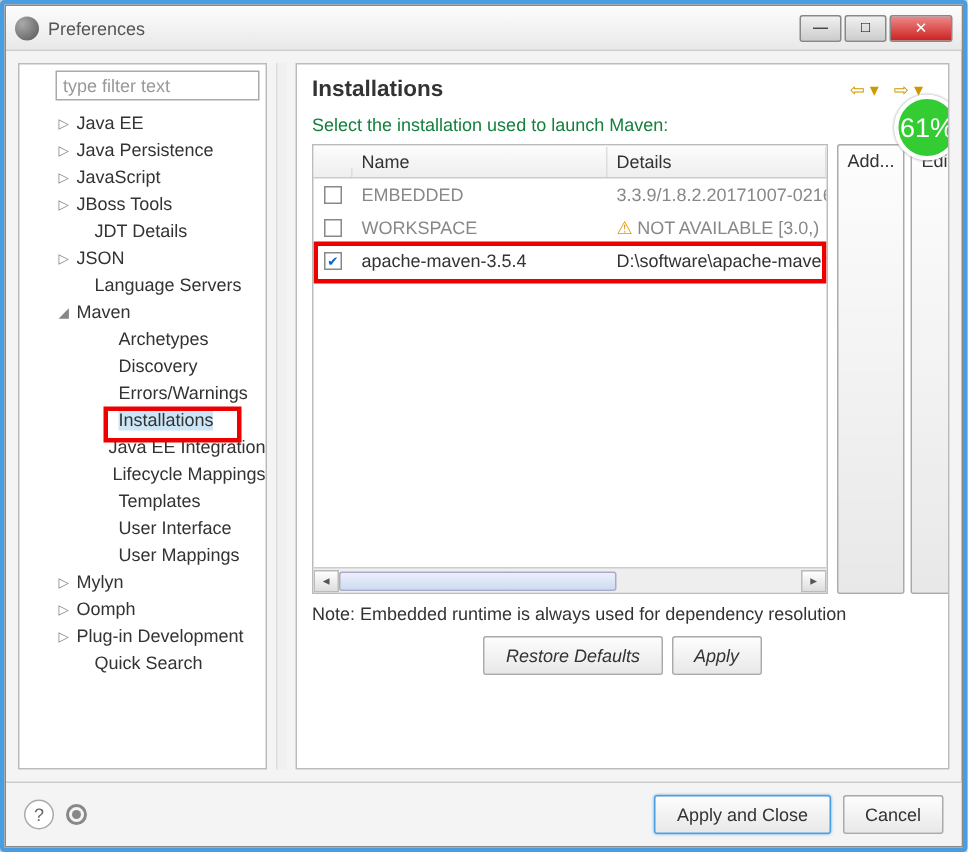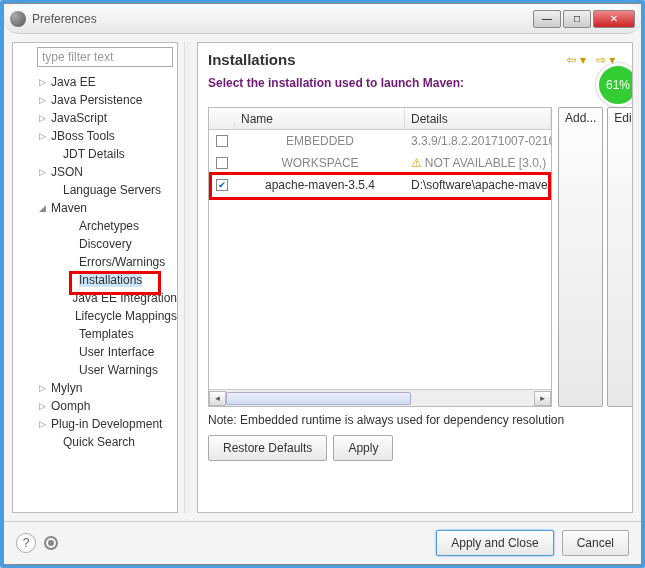--- a/index.html
+++ b/index.html
@@ -1,65 +1,65 @@
 <!DOCTYPE html>
 <html><head>
 <meta charset="utf-8">
 <style>
 * { box-sizing: border-box; font-family: "Segoe UI", Tahoma, sans-serif; font-size: 12px; }
 body { margin: 0; background: #ccc; }
 .outer { width: 645px; height: 568px; border: 3px solid #4a9de0; border-radius: 3px; background: #fff; position: relative; }
 .window { width: 639px; height: 562px; background: #f4f4f4; display: flex; flex-direction: column; border: 1px solid #888; }
-.titlebar { height: 30px; background: linear-gradient(#fdfdfd, #e8e8e8); display: flex; align-items: center; padding: 0 6px; border-bottom: 1px solid #ccc; border-radius: 15px; }
+.titlebar { height: 30px; background: linear-gradient(#fdfdfd, #e8e8e8); display: flex; align-items: center; padding: 0 6px; border-bottom: 1px solid #ccc; }
 .titlebar .eclipse-icon { width: 16px; height: 16px; background: radial-gradient(circle at 30% 30%, #aaa, #555); border-radius: 50%; margin-right: 6px; }
 .titlebar .title { flex: 1; color: #555; }
 .winbtns { display: flex; gap: 2px; }
 .winbtn { width: 28px; height: 18px; border: 1px solid #888; border-radius: 2px; display: flex; align-items: center; justify-content: center; font-size: 10px; }
 .winbtn.min, .winbtn.max { background: linear-gradient(#f0f0f0, #ccc); }
 .winbtn.close { background: linear-gradient(#e88, #c22); color: #fff; width: 42px; }
 .body { flex: 1; display: flex; padding: 8px; gap: 6px; overflow: hidden; }
 .left { width: 166px; border: 1px solid #bbb; background: #fff; display: flex; flex-direction: column; overflow: hidden; padding-left: 20px; }
 .filter { margin: 4px; border: 1px solid #aaa; padding: 2px 4px; color: #999; background: #fff; }
 .tree { flex: 1; overflow: auto; padding: 2px 0; position: relative; }
 .node { display: flex; align-items: center; height: 18px; padding-left: 6px; color: #333; white-space: nowrap; }
 .arrow { width: 12px; display: inline-block; color: #888; font-size: 9px; }
 .node.d1 { padding-left: 18px; }
 .node.d2 { padding-left: 34px; }
 .node.sel span.lbl { background: #cde6f7; }
 .redbox1 { position: absolute; border: 3px solid #e00; pointer-events: none; }
 .right { flex: 1; border: 1px solid #bbb; background: #fff; display: flex; flex-direction: column; padding: 8px 10px; position: relative; overflow: hidden;}
 .right-head { display: flex; align-items: center; }
 .right-title { font-size: 15px; font-weight: bold; color: #333; flex: 1; }
 .navbtns { display: flex; align-items: center; gap: 4px; color: #c90; }
-.badge { position: absolute; right: -8px; top: 20px; width: 44px; height: 44px; border-radius: 50%; background: #3c3; color: #fff; display: flex; align-items: center; justify-content: center; font-size: 12px; border: 3px solid #fff; box-shadow: 0 0 2px #999; }
-.subtitle { margin: 8px 0 17px 0; color: #701a75; font-weight: bold; }
+.badge { position: absolute; right: -8px; top: 20px; width: 44px; height: 44px; border-radius: 50%; background: #3c3; color: #fff; display: flex; align-items: center; justify-content: center; font-size: 18px; border: 3px solid #fff; box-shadow: 0 0 2px #999; }
+.subtitle { margin: 8px 0 6px 0; color: #15803d; }
 .tablewrap { display: flex; gap: 6px; }
 .table { flex: 1; border: 1px solid #bbb; background: #fff; height: 300px; display: flex; flex-direction: column; position: relative; overflow: hidden; }
 .thead { display: flex; background: linear-gradient(#fdfdfd, #eee); border-bottom: 1px solid #ccc; height: 22px; align-items: flex-end; }
 .th { padding: 3px 6px; border-right: 1px solid #ddd; color: #333; }
 .th.c0 { width: 26px; }
 .th.c1 { width: 170px; }
 .th.c2 { flex: 1; }
 .trow { display: flex; height: 22px; align-items: center; }
-.td { padding: 0 6px; overflow: hidden; white-space: nowrap; text-align: center; }
+.td { padding: 0 6px; overflow: hidden; white-space: nowrap; }
 .td.c0 { width: 26px; display: flex; justify-content: center; }
 .td.c1 { width: 170px; color: #888; }
 .td.c2 { flex: 1; color: #888; }
 .trow.active .td { color: #333; }
 .chk { width: 12px; height: 12px; border: 1px solid #888; background: #fff; display: inline-flex; align-items: center; justify-content: center; font-size: 9px; color: #06c; }
 .warn { color: #d90; margin-right: 3px; }
 .sidebtns { width: 64px; display: flex; gap: 4px; }
 .btn { border: 1px solid #aaa; background: linear-gradient(#fdfdfd, #e8e8e8); padding: 3px 6px; text-align: center; border-radius: 2px; color: #333; }
 .btn.disabled { color: #aaa; margin-top: 12px; }
 .hscroll { height: 17px; background: #eee; border-top: 1px solid #ccc; margin-top: auto; display: flex; align-items: center; }
 .hscroll .arrowbtn { width: 17px; height: 15px; background: linear-gradient(#fff,#ddd); border: 1px solid #bbb; display:flex; align-items:center; justify-content:center; font-size:9px; color:#555;}
 .hscroll .track { flex:1; height:15px; position:relative; }
 .hscroll .thumb { position:absolute; left:0; width:60%; height:13px; top:1px; background: linear-gradient(#eef,#cde); border:1px solid #aac; border-radius:2px; }
 .note { margin-top: 6px; color: #333; }
-.footer1 { display: flex; justify-content: flex-start; gap: 6px; margin-top: 8px; }
+.footer1 { display: flex; justify-content: center; gap: 6px; margin-top: 8px; font-style: italic; }
 .footer2 { display: flex; align-items: center; gap: 8px; padding: 8px 12px; border-top: 1px solid #ccc; background: #f4f4f4; }
 .footer2 .spacer { flex: 1; }
 .btn.lg { padding: 5px 14px; }
 .btn.primary { border: 1px solid #4a9de0; box-shadow: 0 0 2px #4a9de0; }
 .help { width: 20px; height: 20px; border: 1px solid #aaa; border-radius: 50%; display:flex; align-items:center; justify-content:center; color:#666; background:#fff;}
 .rec { width: 14px; height: 14px; border: 2px solid #888; border-radius: 50%; display:flex; align-items:center; justify-content:center;}
 .rec::after { content:""; width:6px; height:6px; border-radius:50%; background:#888;}
 .vscroll { width: 7px; background: #f0f0f0; border-left: 1px solid #ddd; }
 .redbox-row { position:absolute; border: 3px solid #e00; pointer-events:none; }
 .watermark { position:absolute; right:6px; bottom:4px; color:#bbb; font-size:11px; font-style:italic;}
@@ -142,21 +142,21 @@
             <div class="node d2">
               <span class="arrow"></span>
               <span class="lbl">Templates</span>
             </div>
             <div class="node d2">
               <span class="arrow"></span>
               <span class="lbl">User Interface</span>
             </div>
             <div class="node d2">
               <span class="arrow"></span>
-              <span class="lbl">User Warnings</span>
+              <span class="lbl">User Mappings</span>
             </div>
             <div class="node d0">
               <span class="arrow">▷</span>
               <span class="lbl">Mylyn</span>
             </div>
             <div class="node d0">
               <span class="arrow">▷</span>
               <span class="lbl">Oomph</span>
             </div>
             <div class="node d0">

